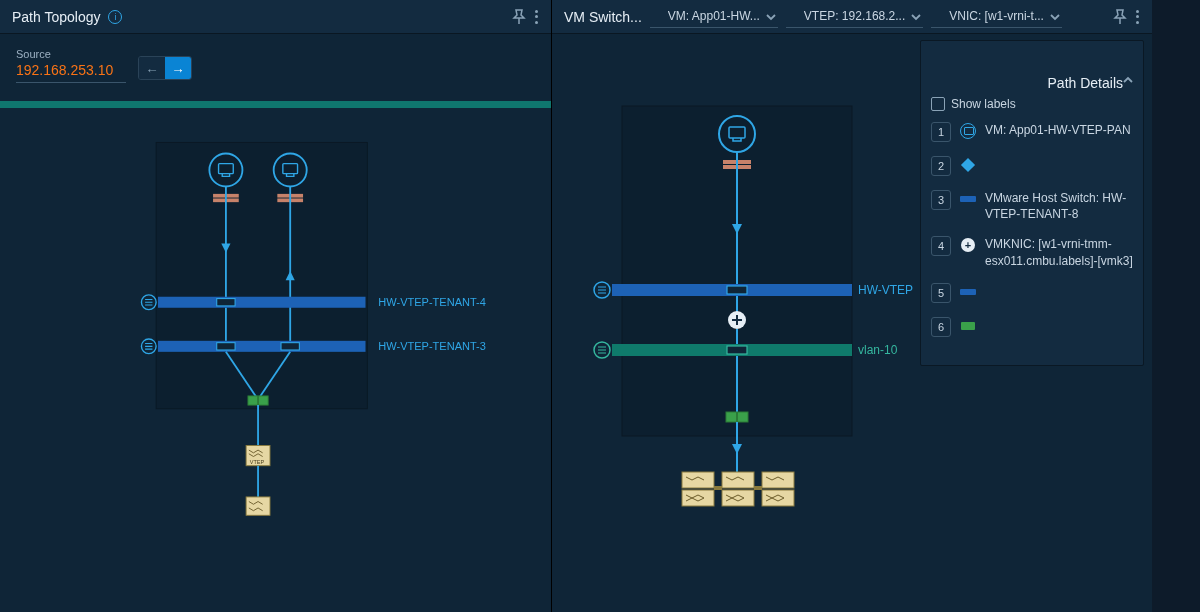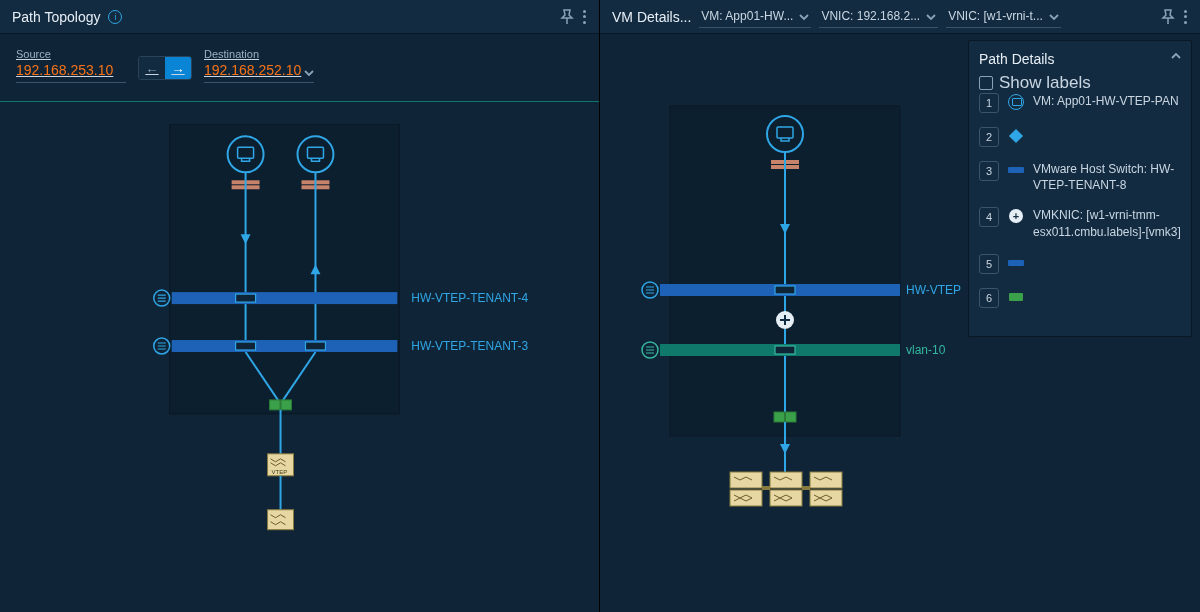--- a/index.html
+++ b/index.html
@@ -9,21 +9,21 @@
     color: #c9d6e2;
     font-size: 13px;
     display: flex;
     position: relative;
   }
   .panel {
     position: relative;
     height: 612px;
     background: #0f2537;
   }
-  .panel-left { width: 600px; border-right: 1px solid #000; }
+  .panel-left { width: 552px; border-right: 1px solid #000; }
   .panel-right { width: 600px; }
 
   
   .topbar {
     height: 34px;
     display: flex;
     align-items: center;
     padding: 0 12px;
     gap: 8px;
     background: #132b40;
@@ -45,28 +45,28 @@
     width: 4px; height: 16px; display: flex; flex-direction: column;
     justify-content: space-between; cursor: pointer; padding: 1px 0;
   }
   .kebab span { width: 3px; height: 3px; background: #8aa3b7; border-radius: 50%; }
 
   .topbar .dd {
     display: flex; align-items: center; gap: 6px;
     border-bottom: 1px solid #3a556b; padding: 4px 2px; cursor: pointer;
     font-size: 12px; max-width: 150px;
   }
-  .topbar .dd .lbl { white-space: nowrap; overflow: hidden; text-overflow: ellipsis; }
+  .topbar .dd .lbl { white-space: nowrap; overflow: hidden; text-overflow: ellipsis; margin-left: 16px; }
   .chev { width: 10px; height: 10px; display: inline-block; }
   .chev svg path { stroke: #8aa3b7; fill: none; stroke-width: 1.8; }
 
   
   .srcdst {
     display: flex; align-items: flex-end; gap: 12px;
-    padding: 14px 16px 18px; border-bottom: 1px solid #0f766e; text-decoration: underline;
+    padding: 14px 16px 18px; border-bottom: 7px solid #0f766e;
   }
   .field { display: flex; flex-direction: column; gap: 2px; }
   .field label { font-size: 11px; color: #9cb0c2; }
   .field .value {
     font-size: 14px; color: #f97316; padding-bottom: 4px;
     border-bottom: 1px solid #3a556b; min-width: 110px;
     display: flex; justify-content: space-between; align-items: center;
   }
   .swap {
     display: flex; border: 1px solid #2a4358; border-radius: 3px;
@@ -105,27 +105,27 @@
   .tiny { font-size: 6px; fill: #4a4020; }
 
   
   .details {
     position: absolute; top: 40px; right: 8px; width: 224px;
     background: #132b40; border: 1px solid #0a1824; border-radius: 2px;
     padding: 10px 10px 14px;
   }
   .details h3 {
     font-size: 14px; font-weight: normal; color: #e6eef5;
-    display: flex; justify-content: space-between; align-items: center;
-    cursor: pointer; margin-bottom: 6px;
+    display: flex; justify-content: flex-end; align-items: center;
+    cursor: pointer; margin-bottom: 6px; margin-top: 24px;
   }
   .details h3 .chev { transform: rotate(180deg); }
   .showlabels {
-    display: flex; align-items: center; gap: 6px; font-size: 17px;
-    color: #c9d6e2; margin-bottom: 0;
+    display: flex; align-items: center; gap: 6px; font-size: 12px;
+    color: #c9d6e2; margin-bottom: 11px;
   }
   .showlabels .cb {
     width: 14px; height: 14px; border: 1px solid #8aa3b7; border-radius: 2px;
     display: inline-block;
   }
   .step {
     display: flex; gap: 8px; margin-bottom: 14px; align-items: flex-start;
     font-size: 12px; color: #c9d6e2;
   }
   .step .num {
@@ -175,31 +175,20 @@
 
   <div class="srcdst">
     <div class="field">
       <label>Source</label>
       <div class="value">192.168.253.10</div>
     </div>
     <div class="swap">
       <button>←</button>
       <button class="active">→</button>
     </div>
-    <div class="field">
-      <label>Destination</label>
-      <div class="value">
-        <span>192.168.252.10</span>
-        <span class="chev">
-          <svg viewBox="0 0 10 10">
-              <path d="M1 3l4 4 4-4"></path>
-            </svg>
-        </span>
-      </div>
-    </div>
   </div>
 
   <div class="canvas">
     <svg class="topo" viewBox="0 0 600 512">
 
       <rect class="darkbox" x="170" y="30" width="230" height="290"></rect>
 
       <g>
         <circle class="node-circle" cx="246" cy="60" r="18"></circle>
         <rect class="screen-icon" x="238" y="53" width="16" height="11" rx="1"></rect>
@@ -251,29 +240,29 @@
       <path class="link" d="M281 382 V416"></path>
       <rect class="hw-box" x="268" y="416" width="26" height="20"></rect>
       <path class="hw-glyph" d="M271 421l5 3 5-3 5 3M271 428l5 3 5-3 5 3"></path>
     </svg>
   </div>
 </div>
 
 <div class="panel panel-right">
 
   <div class="topbar">
-    <span class="title">VM Details...</span>
+    <span class="title">VM Switch...</span>
     <div class="dd">
       <span class="lbl">VM: App01-HW...</span>
       <span class="chev"><svg viewBox="0 0 10 10">
             <path d="M1 3l4 4 4-4"></path>
           </svg></span>
     </div>
     <div class="dd">
-      <span class="lbl">VNIC: 192.168.2...</span>
+      <span class="lbl">VTEP: 192.168.2...</span>
       <span class="chev"><svg viewBox="0 0 10 10">
             <path d="M1 3l4 4 4-4"></path>
           </svg></span>
     </div>
     <div class="dd">
       <span class="lbl">VNIC: [w1-vrni-t...</span>
       <span class="chev"><svg viewBox="0 0 10 10">
             <path d="M1 3l4 4 4-4"></path>
           </svg></span>
     </div>

